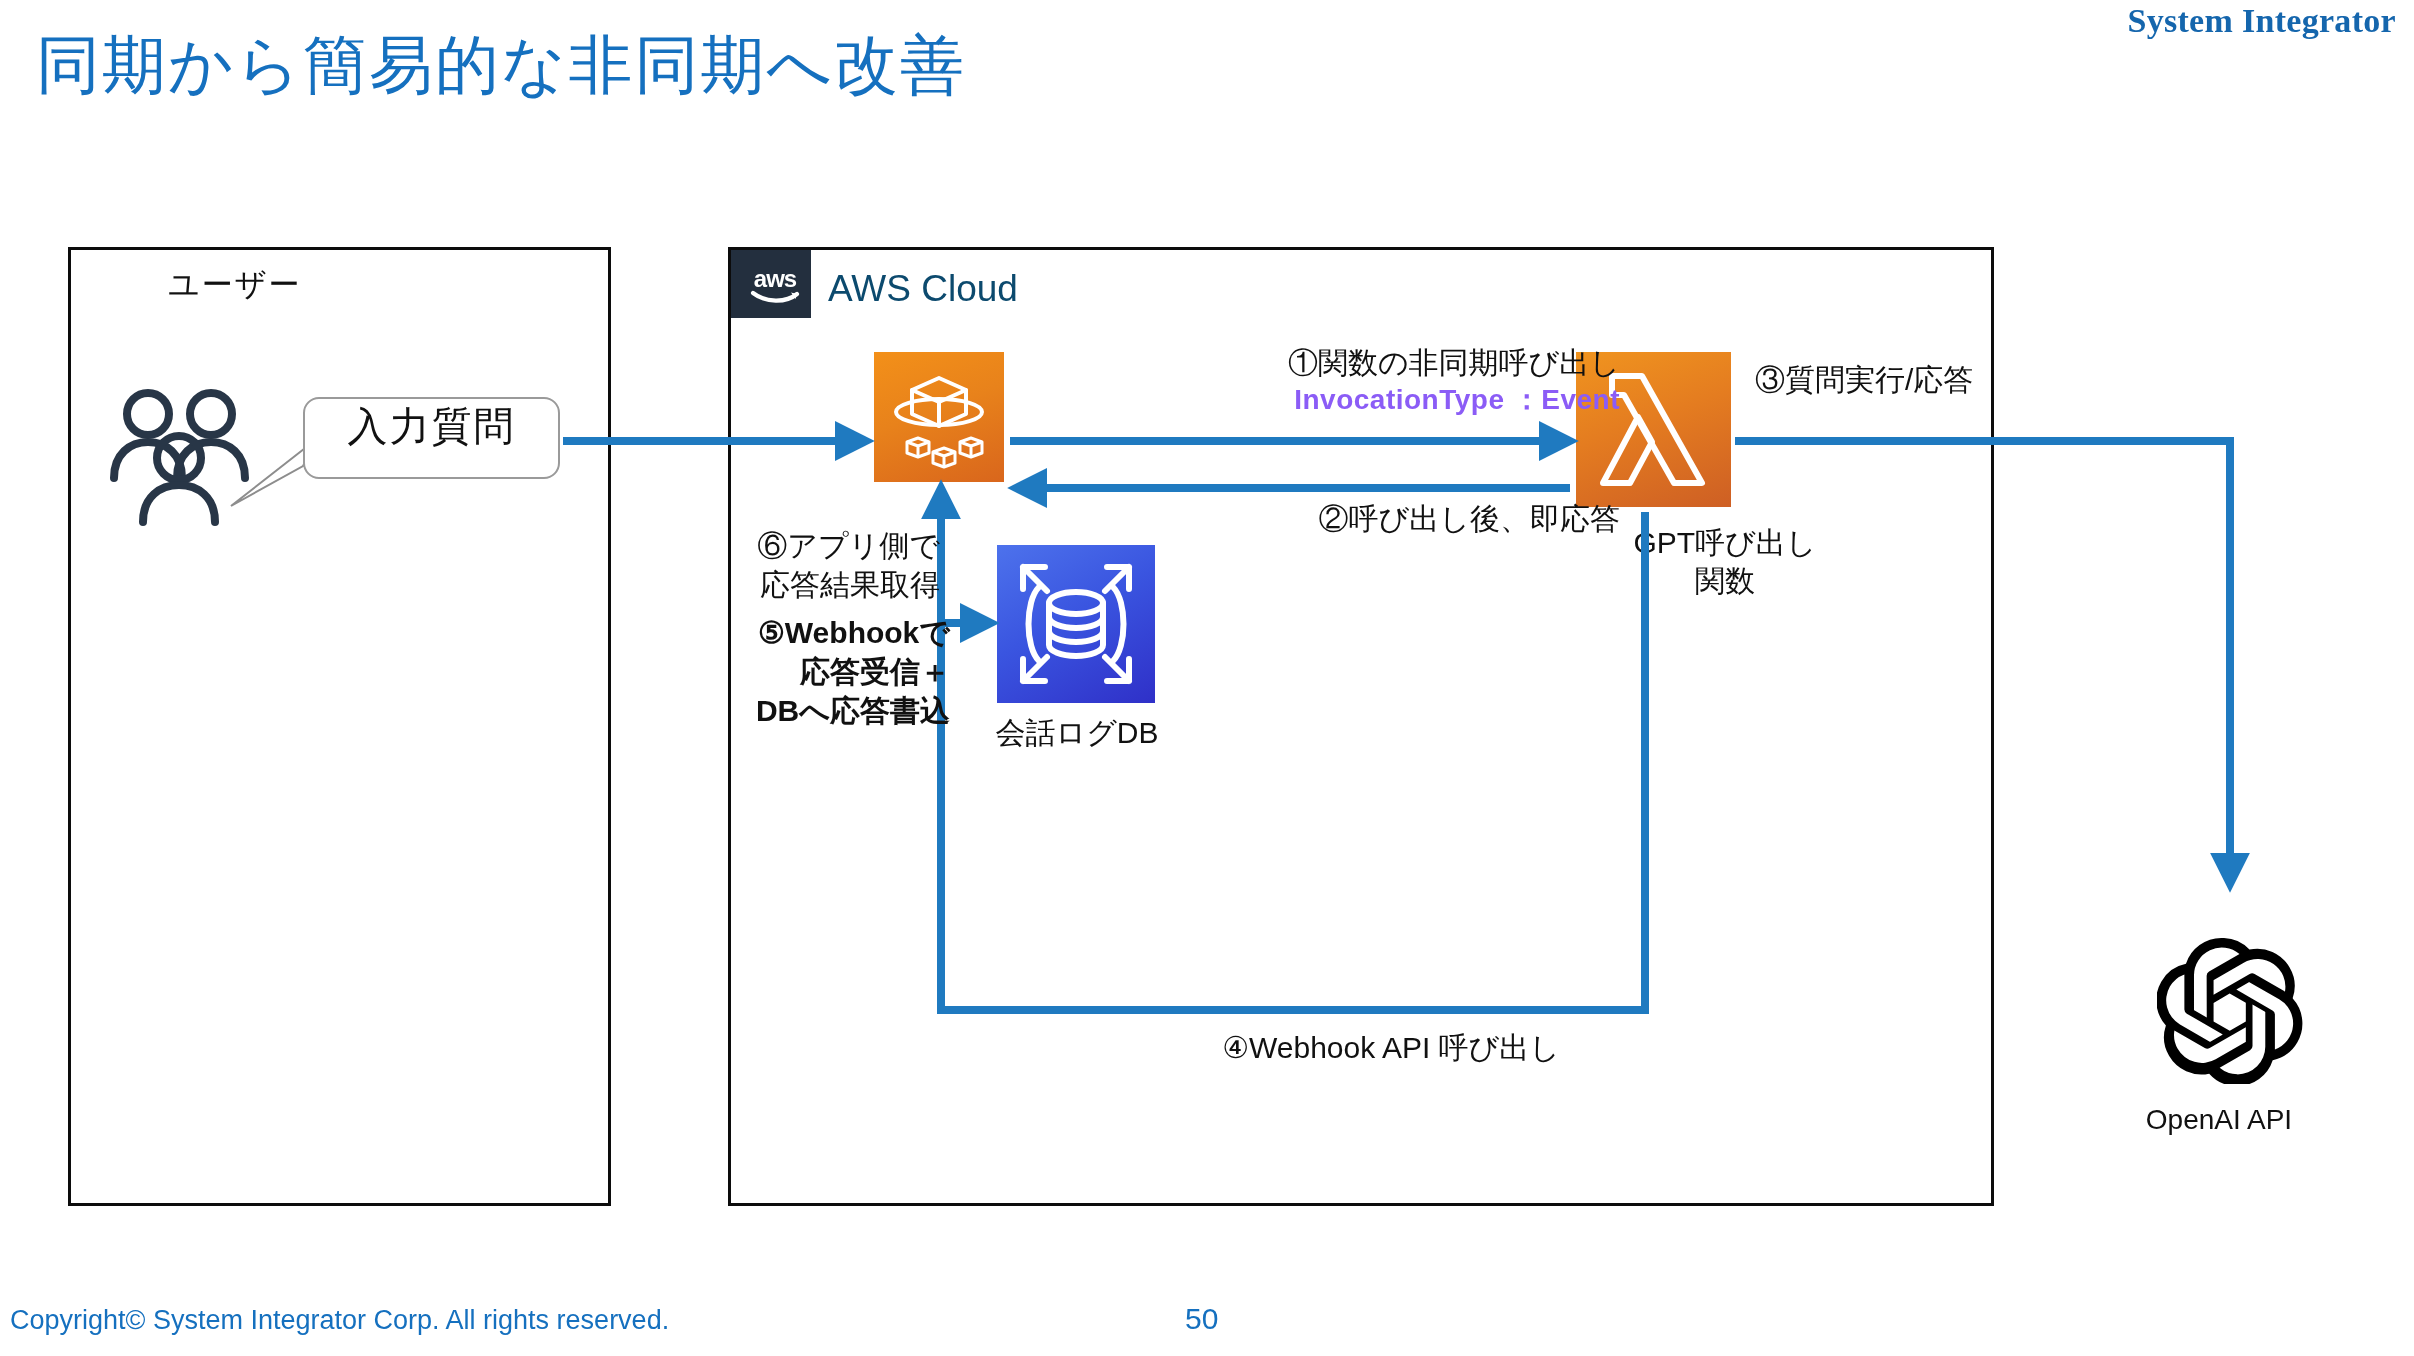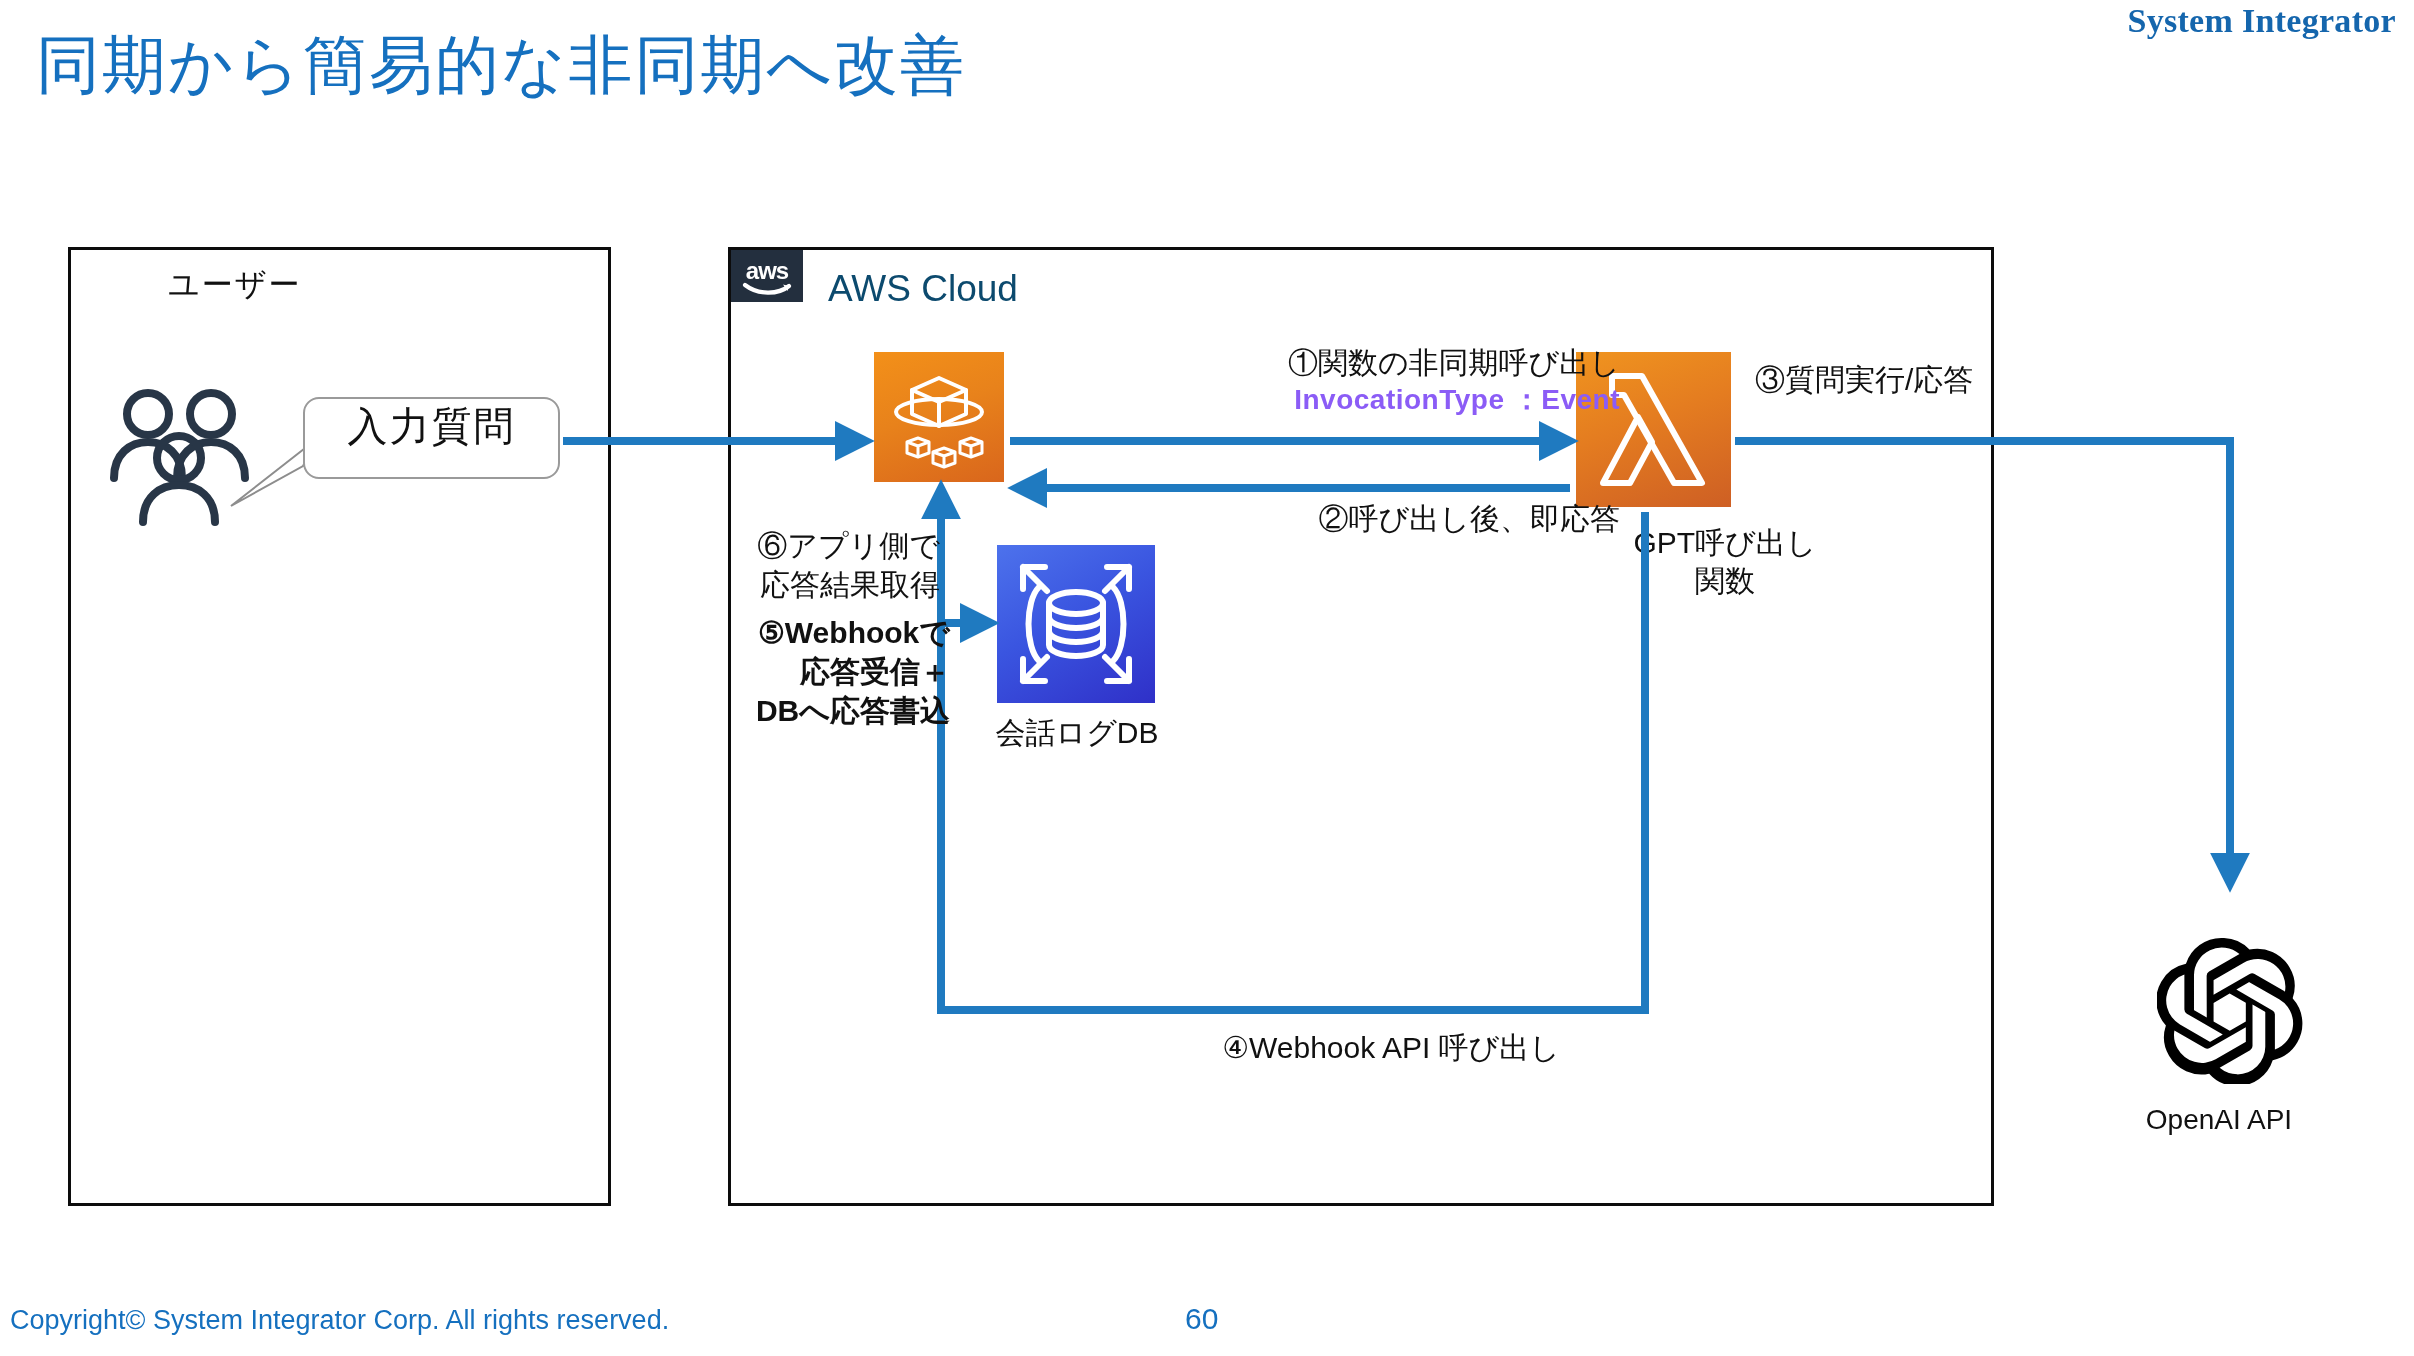--- a/index.html
+++ b/index.html
@@ -46,25 +46,26 @@
     box-sizing: border-box;
   }
   #user-box  { left: 68px;  top: 247px; width: 543px;  height: 959px; }
   #aws-box   { left: 728px; top: 247px; width: 1266px; height: 959px; }
 
   #aws-logo-square {
     position: absolute;
     left: 731px;
     top: 250px;
     width: 72px;
-    height: 52px;
+    height: 68px;
     background: #232f3e;
     display: flex;
     align-items: center;
     justify-content: center;
+    padding-left: 8px;
   }
   #aws-cloud-label {
     position: absolute;
     left: 828px;
     top: 268px;
     font-size: 37px;
     color: #0c4a6e;
     white-space: nowrap;
   }
   #user-label {
@@ -321,15 +322,15 @@
   <div class="flow-label" id="label-2">②呼び出し後、即応答</div>
   <div class="flow-label" id="label-3">③質問実行/応答</div>
   <div class="flow-label" id="label-4">④Webhook API 呼び出し</div>
   <div class="flow-label" id="label-6">⑥アプリ側で
 応答結果取得</div>
   <div class="flow-label bold-lead" id="label-5">⑤Webhookで
 応答受信＋
 DBへ応答書込</div>
 
   <div id="footer-copyright">Copyright© System Integrator Corp. All rights reserved.</div>
-  <div id="footer-pagenum">60</div>
+  <div id="footer-pagenum">50</div>
 
 </div>
 
 </body></html>

